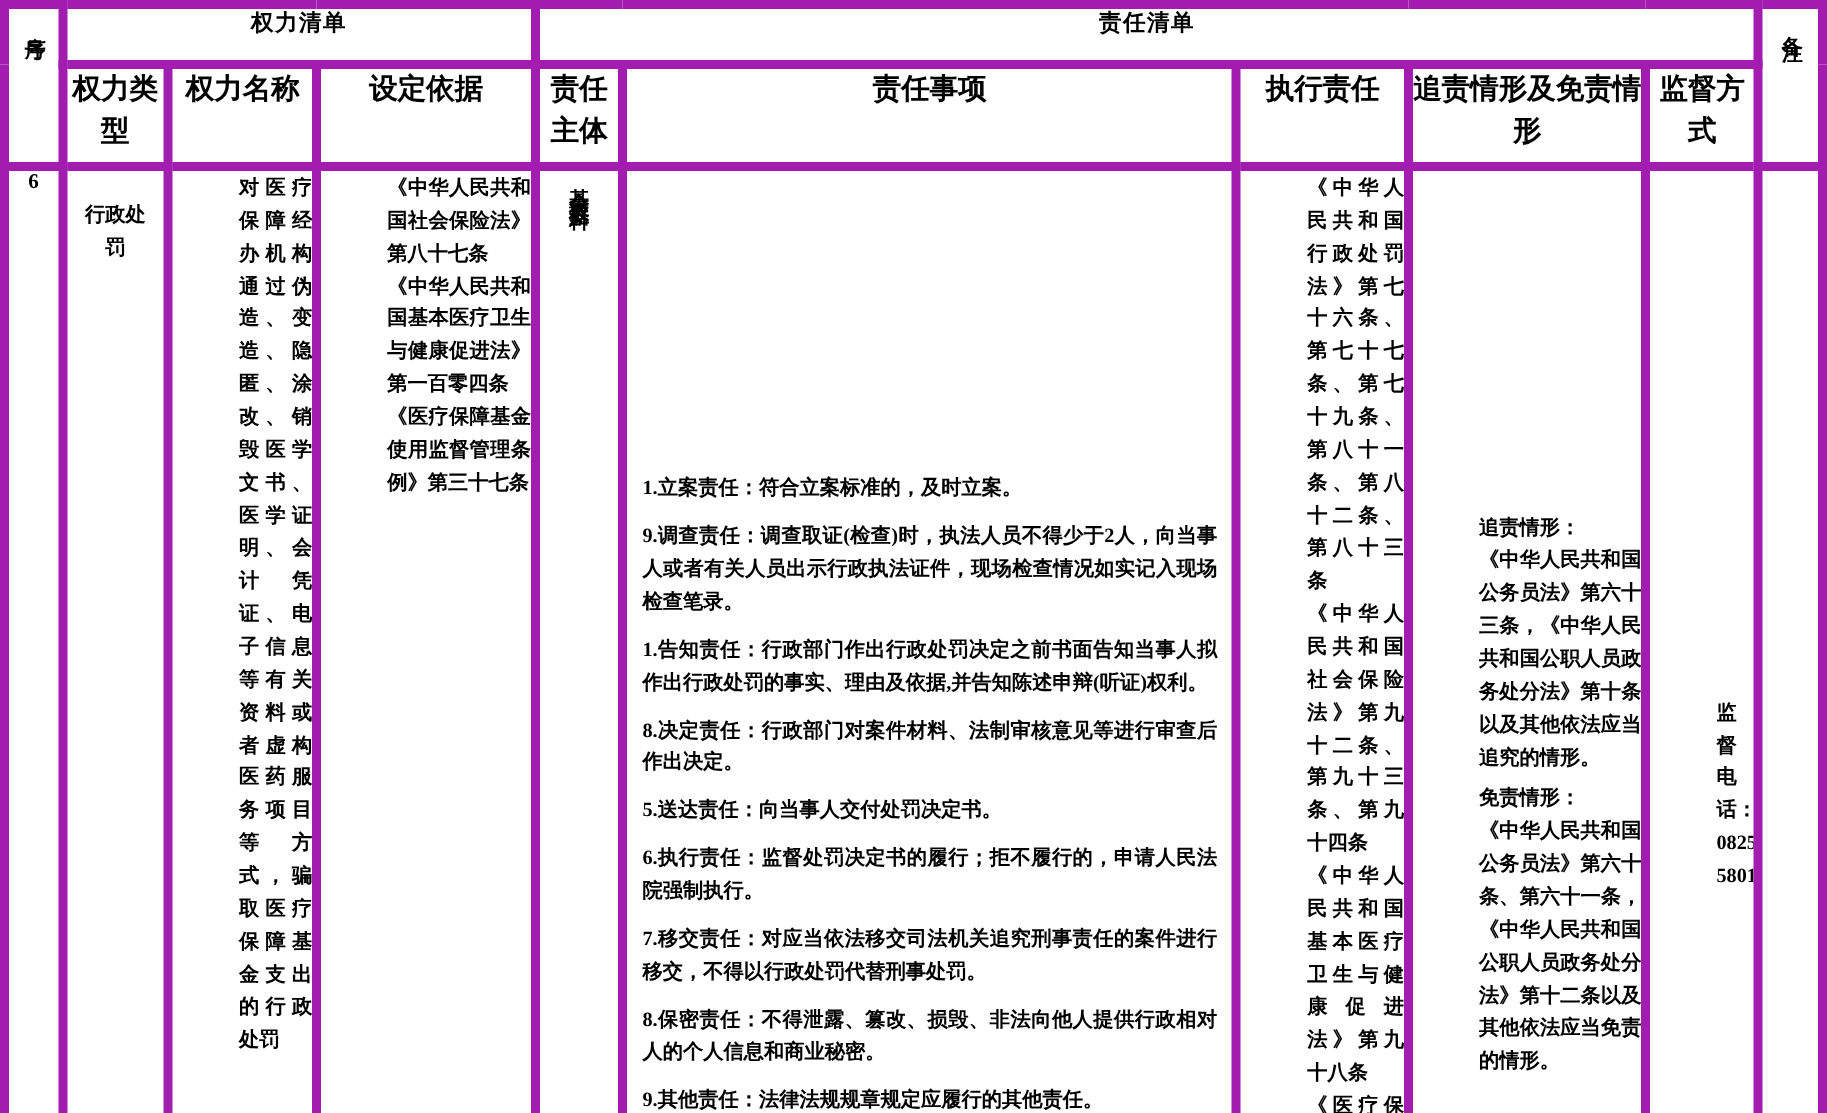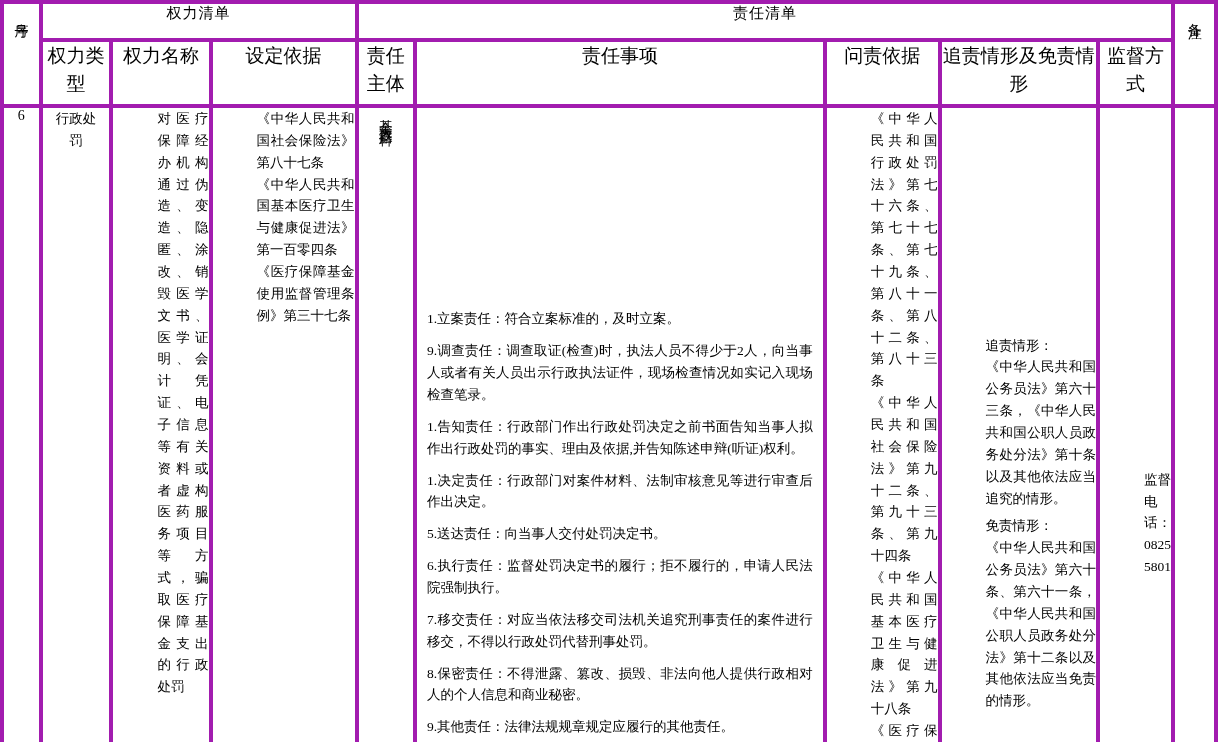--- a/index.html
+++ b/index.html
@@ -14,24 +14,24 @@
     color: #000000;
     overflow: hidden;
   }
   table.sheet {
     border-collapse: collapse;
     table-layout: fixed;
     width: 1218px;
     height: 742px;
   }
   table.sheet td, table.sheet th {
-    border: 4px solid #a21caf;
+    border: 6px solid #a21caf;
     vertical-align: top;
     padding: 0;
-    font-weight: normal;
+    font-weight: bold;
   }
   
   .grp {
     text-align: center;
     vertical-align: middle;
     font-size: 15px;
     height: 34px;
     letter-spacing: 1px;
   }
   .colhead {
@@ -122,52 +122,52 @@
     <tr>
       <td class="colhead">
         <div><span>权力类型</span></div>
       </td>
       <td class="colhead">权力名称</td>
       <td class="colhead">设定依据</td>
       <td class="colhead">
         <div>责任主体</div>
       </td>
       <td class="colhead">责任事项</td>
-      <td class="colhead">问责依据</td>
+      <td class="colhead">执行责任</td>
       <td class="colhead">
         <div>
           <span>追责情形及免责情形</span>
         </div>
       </td>
       <td class="colhead">
         <div>监督方式</div>
       </td>
     </tr>
 
     <tr>
       <td class="seq">6</td>
       <td class="cellpad center-mid">
-        <div style="width:3.2em;margin:0 auto;text-align:center;">行政处罚</div>
+        <div style="width:3.2em;margin:18px auto;text-align:center;">行政处罚</div>
       </td>
       <td class="cellpad center-mid clip">
         <div class="narrowcol">对医疗保障经办机构通过伪造、变造、隐匿、涂改、销毁医学文书、医学证明、会计凭证、电子信息等有关资料或者虚构医药服务项目等方式，骗取医疗保障基金支出的行政处罚</div>
       </td>
       <td class="cellpad center-mid clip">
         <div class="narrowcol">《中华人民共和国社会保险法》第八十七条</div>
         <div class="narrowcol">《中华人民共和国基本医疗卫生与健康促进法》第一百零四条</div>
         <div class="narrowcol">《医疗保障基金使用监督管理条例》第三十七条</div>
       </td>
       <td class="vert-col">
         <span class="vert-text">基金大数据科</span>
       </td>
       <td class="cellpad clip" style="vertical-align:middle;">
         <div class="just para">1.立案责任：符合立案标准的，及时立案。</div>
         <div class="just para">9.调查责任：调查取证(检查)时，执法人员不得少于2人，向当事人或者有关人员出示行政执法证件，现场检查情况如实记入现场检查笔录。</div>
         <div class="just para">1.告知责任：行政部门作出行政处罚决定之前书面告知当事人拟作出行政处罚的事实、理由及依据,并告知陈述申辩(听证)权利。</div>
-        <div class="just para">1.决定责任：行政部门对案件材料、法制审核意见等进行审查后作出决定。</div>
+        <div class="just para">8.决定责任：行政部门对案件材料、法制审核意见等进行审查后作出决定。</div>
         <div class="just para">5.送达责任：向当事人交付处罚决定书。</div>
         <div class="just para">6.执行责任：监督处罚决定书的履行；拒不履行的，申请人民法院强制执行。</div>
         <div class="just para">7.移交责任：对应当依法移交司法机关追究刑事责任的案件进行移交，不得以行政处罚代替刑事处罚。</div>
         <div class="just para">8.保密责任：不得泄露、篡改、损毁、非法向他人提供行政相对人的个人信息和商业秘密。</div>
         <div class="just para">9.其他责任：法律法规规章规定应履行的其他责任。</div>
       </td>
       <td class="cellpad clip">
         <div class="narrowcol">《中华人民共和国行政处罚法》第七十六条、第七十七条、第七十九条、第八十一条、第八十二条、第八十三条</div>
         <div class="narrowcol">《中华人民共和国社会保险法》第九十二条、第九十三条、第九十四条</div>
         <div class="narrowcol">《中华人民共和国基本医疗卫生与健康促进法》第九十八条</div>

